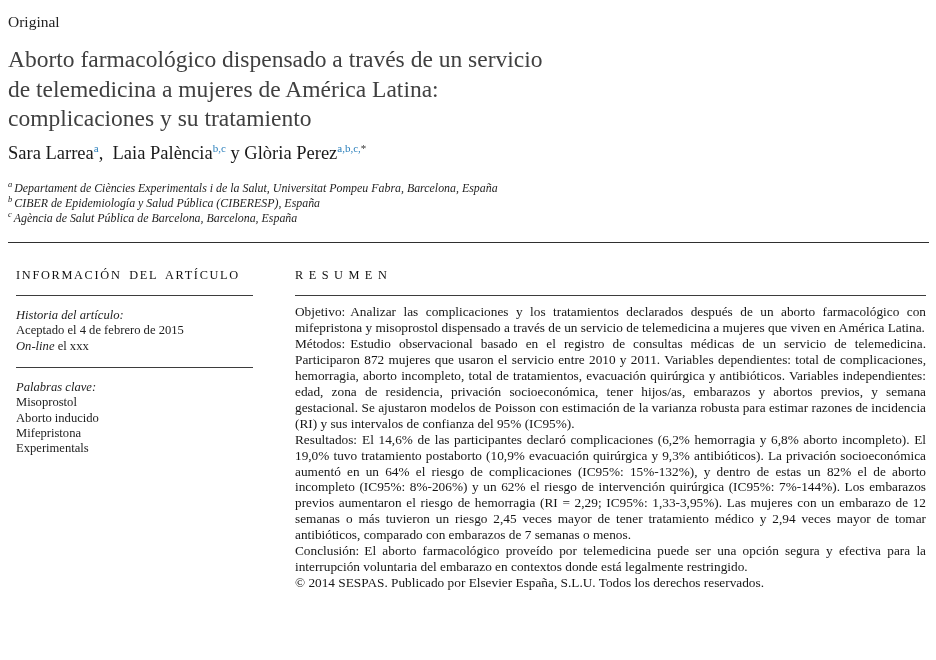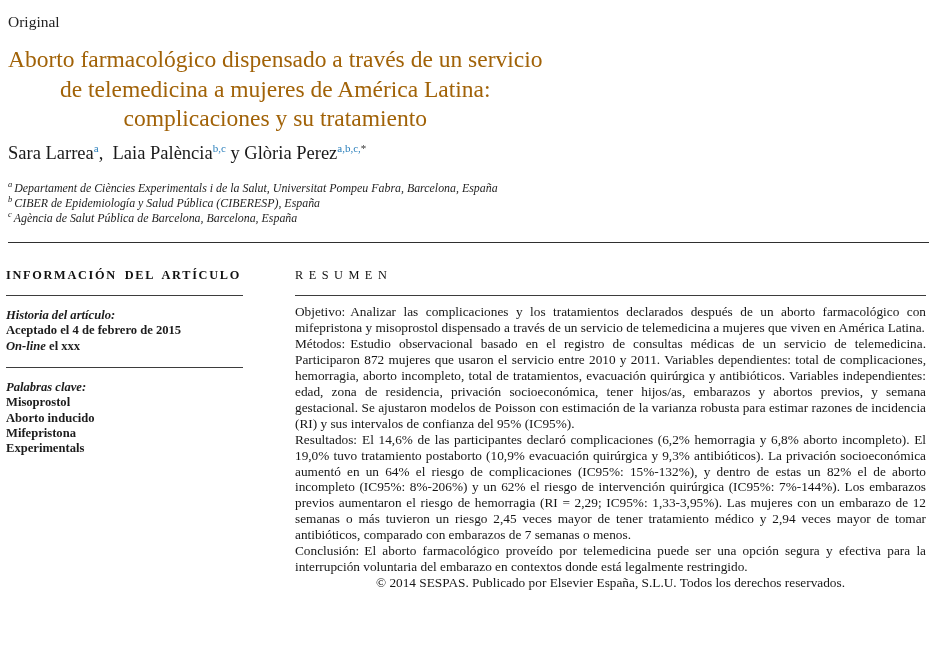--- a/index.html
+++ b/index.html
@@ -13,21 +13,21 @@
   }
   .page { position: relative; width: 936px; height: 660px; background: #fff; }
 
   .kicker {
     position: absolute; left: 8px; top: 13px;
     font-size: 15.5px; color: #222;
   }
 
   .title {
     position: absolute; left: 8px; top: 45px;
-    font-size: 23.5px; line-height: 29.5px; color: #a16207; text-align: center;
+    font-size: 23.5px; line-height: 29.5px; color: #404040;
   }
 
   .authors {
     position: absolute; left: 8px; top: 143px;
     font-size: 18.5px; color: #1a1a1a;
   }
   .authors sup { font-size: 11px; line-height: 0; }
   sup.blue { color: #2a7fbb; }
   sup.star { color: #333; }
 
@@ -36,21 +36,21 @@
     font-size: 11.9px; line-height: 15.2px;
     font-style: italic; color: #1e1e1e;
   }
   .affils sup { font-size: 8.5px; line-height: 0; margin-right: 2px; }
 
   .rule-full {
     position: absolute; left: 8px; top: 242px; width: 921px;
     border-top: 1.4px solid #2f2f2f; height: 0;
   }
 
-  .left-col  { position: absolute; left: 6px;  top: 268px; width: 237px; font-weight: bold; }
+  .left-col  { position: absolute; left: 16px;  top: 268px; width: 237px; }
   .right-col { position: absolute; left: 295px; top: 268px; width: 631px; }
 
   .col-header {
     font-size: 12.3px; color: #111;
     letter-spacing: 1.7px; word-spacing: 3px;
     white-space: nowrap; line-height: 14px;
   }
   .col-header.resumen { letter-spacing: 5.5px; word-spacing: 0; }
 
   hr.thin {
@@ -64,21 +64,21 @@
   .kw { display: block; }
 
   .abs-para {
     margin: 0; font-size: 13.3px; line-height: 15.95px;
     text-align: justify; color: #161616;
   }
   .abs-label { margin-right: 5px; }
 
   .copyright {
     margin: 0; font-size: 13.3px; line-height: 15.95px;
-    text-align: center; color: #161616;
+    text-align: left; color: #161616;
   }
 </style>
 </head>
 <body>
 
 <div class="page">
 
   <div class="kicker">Original</div>
 
   <div class="title">

